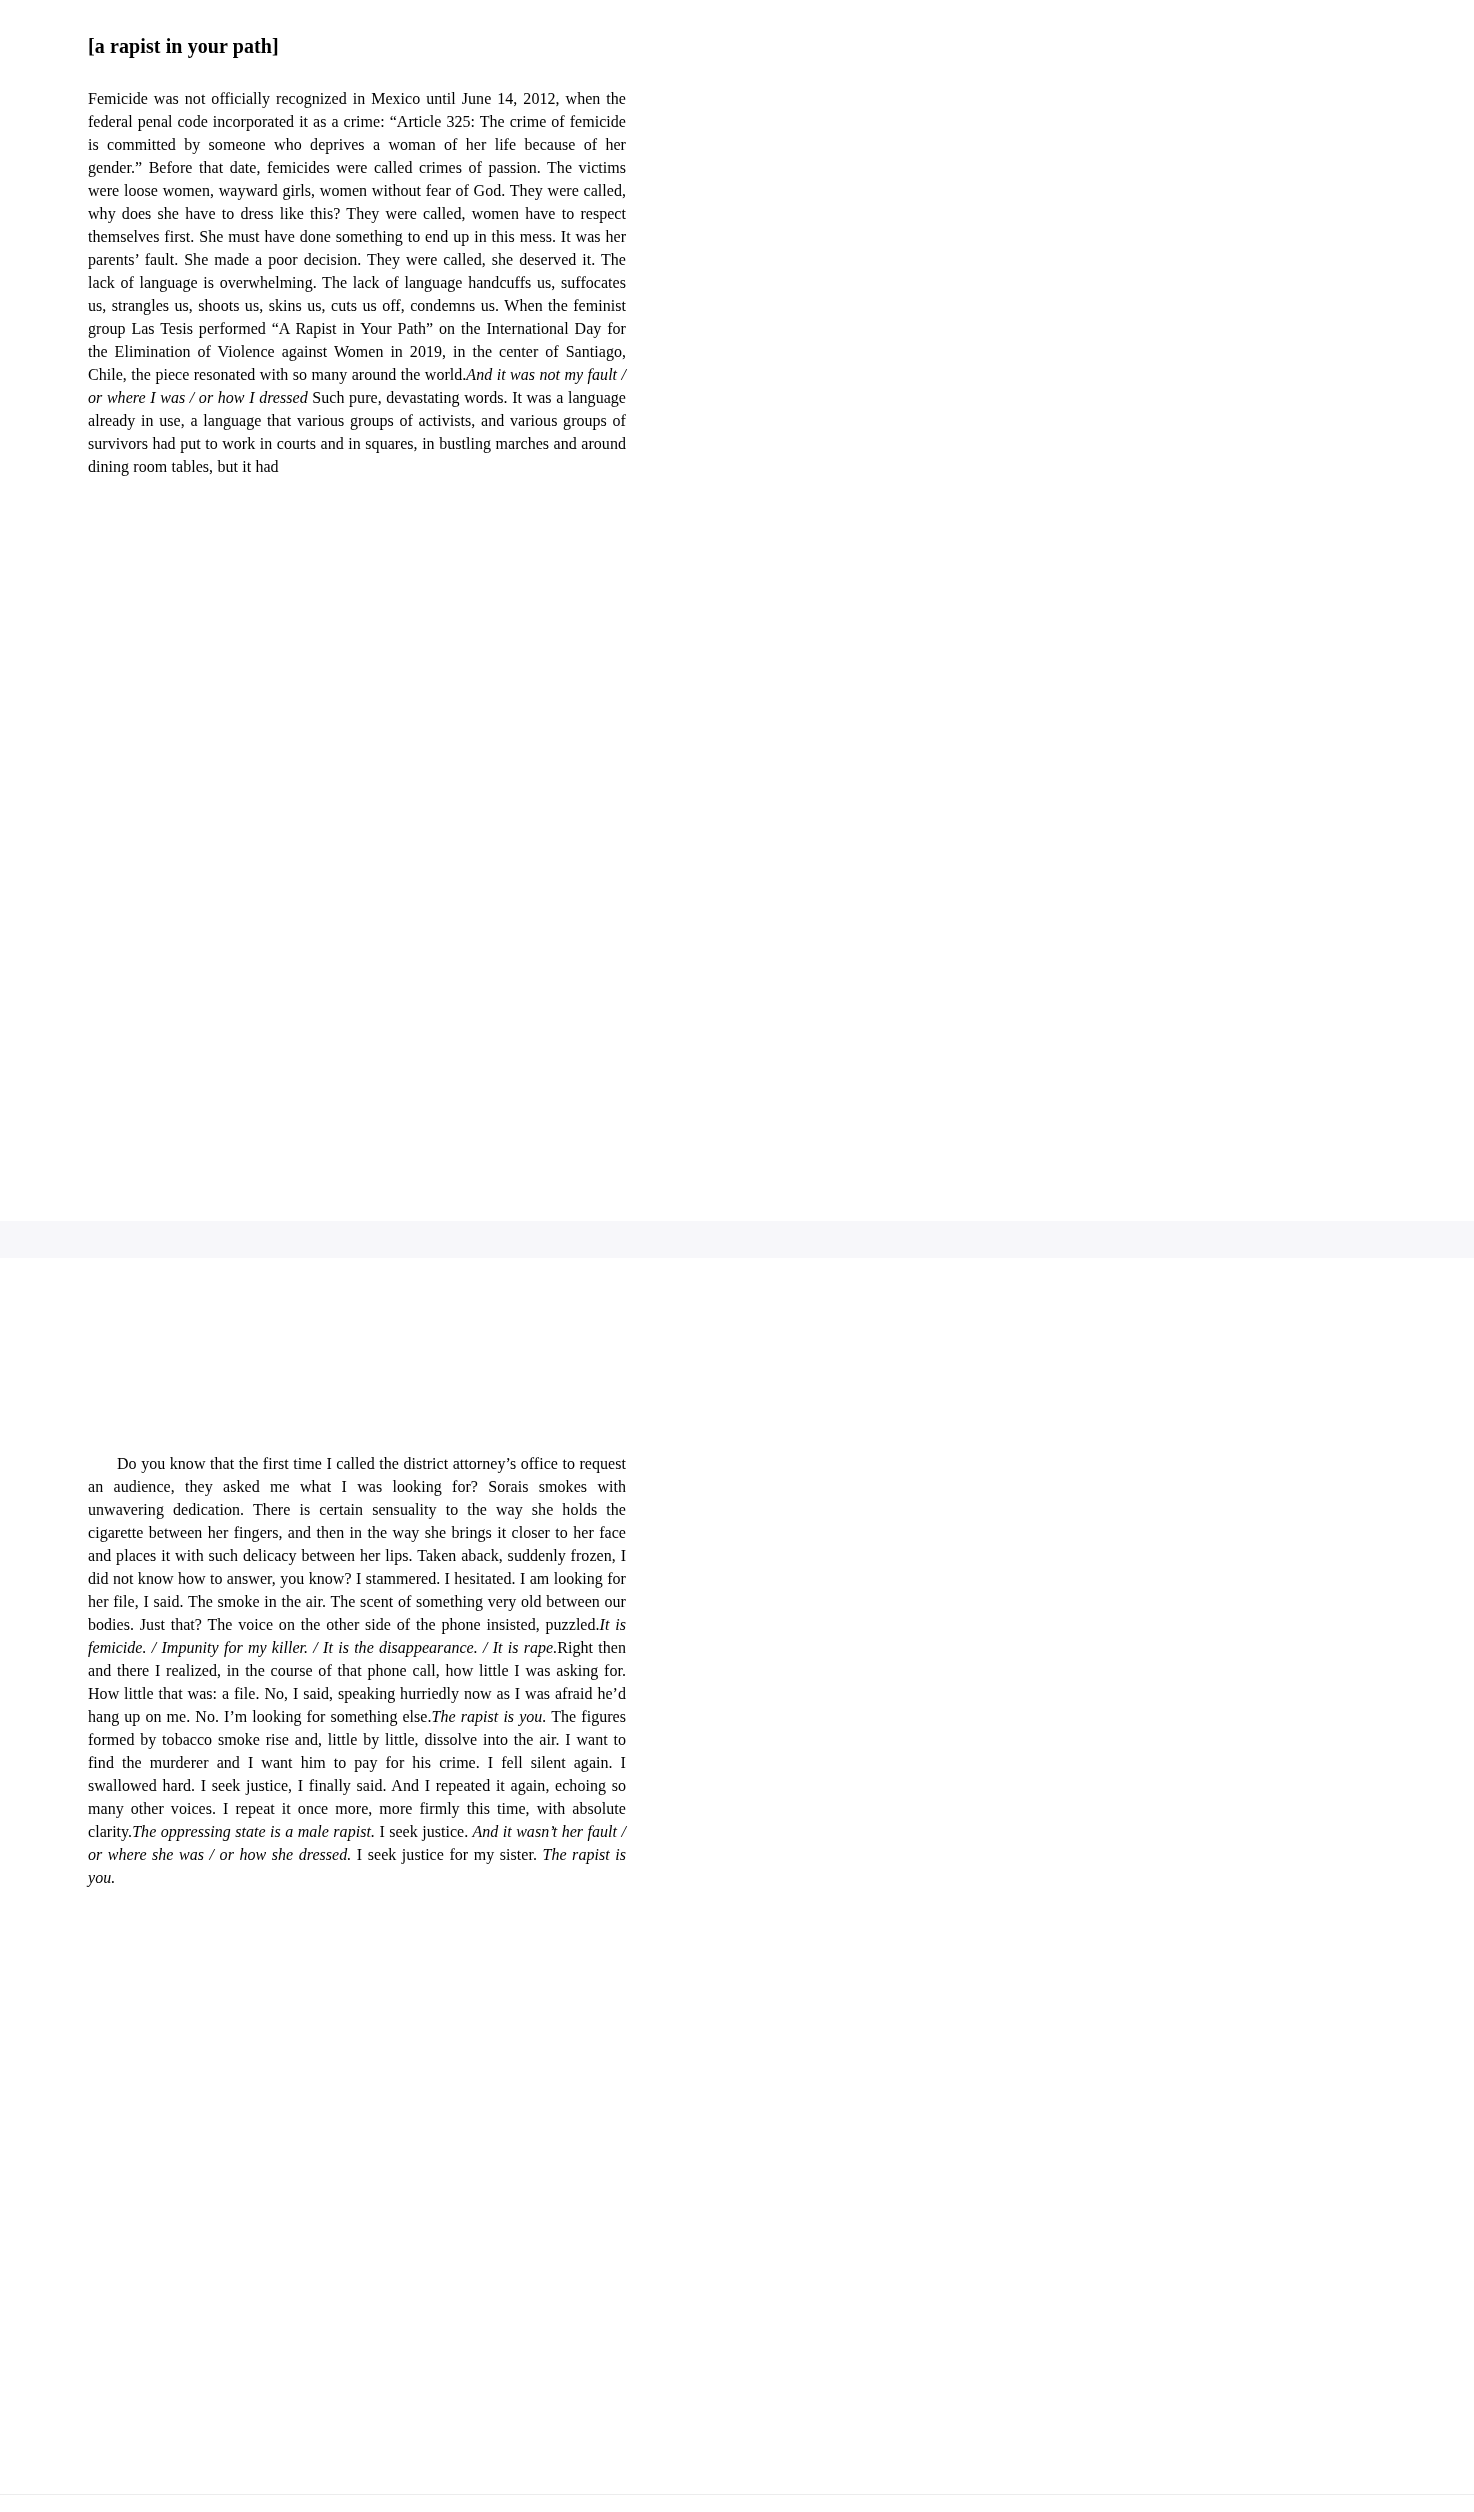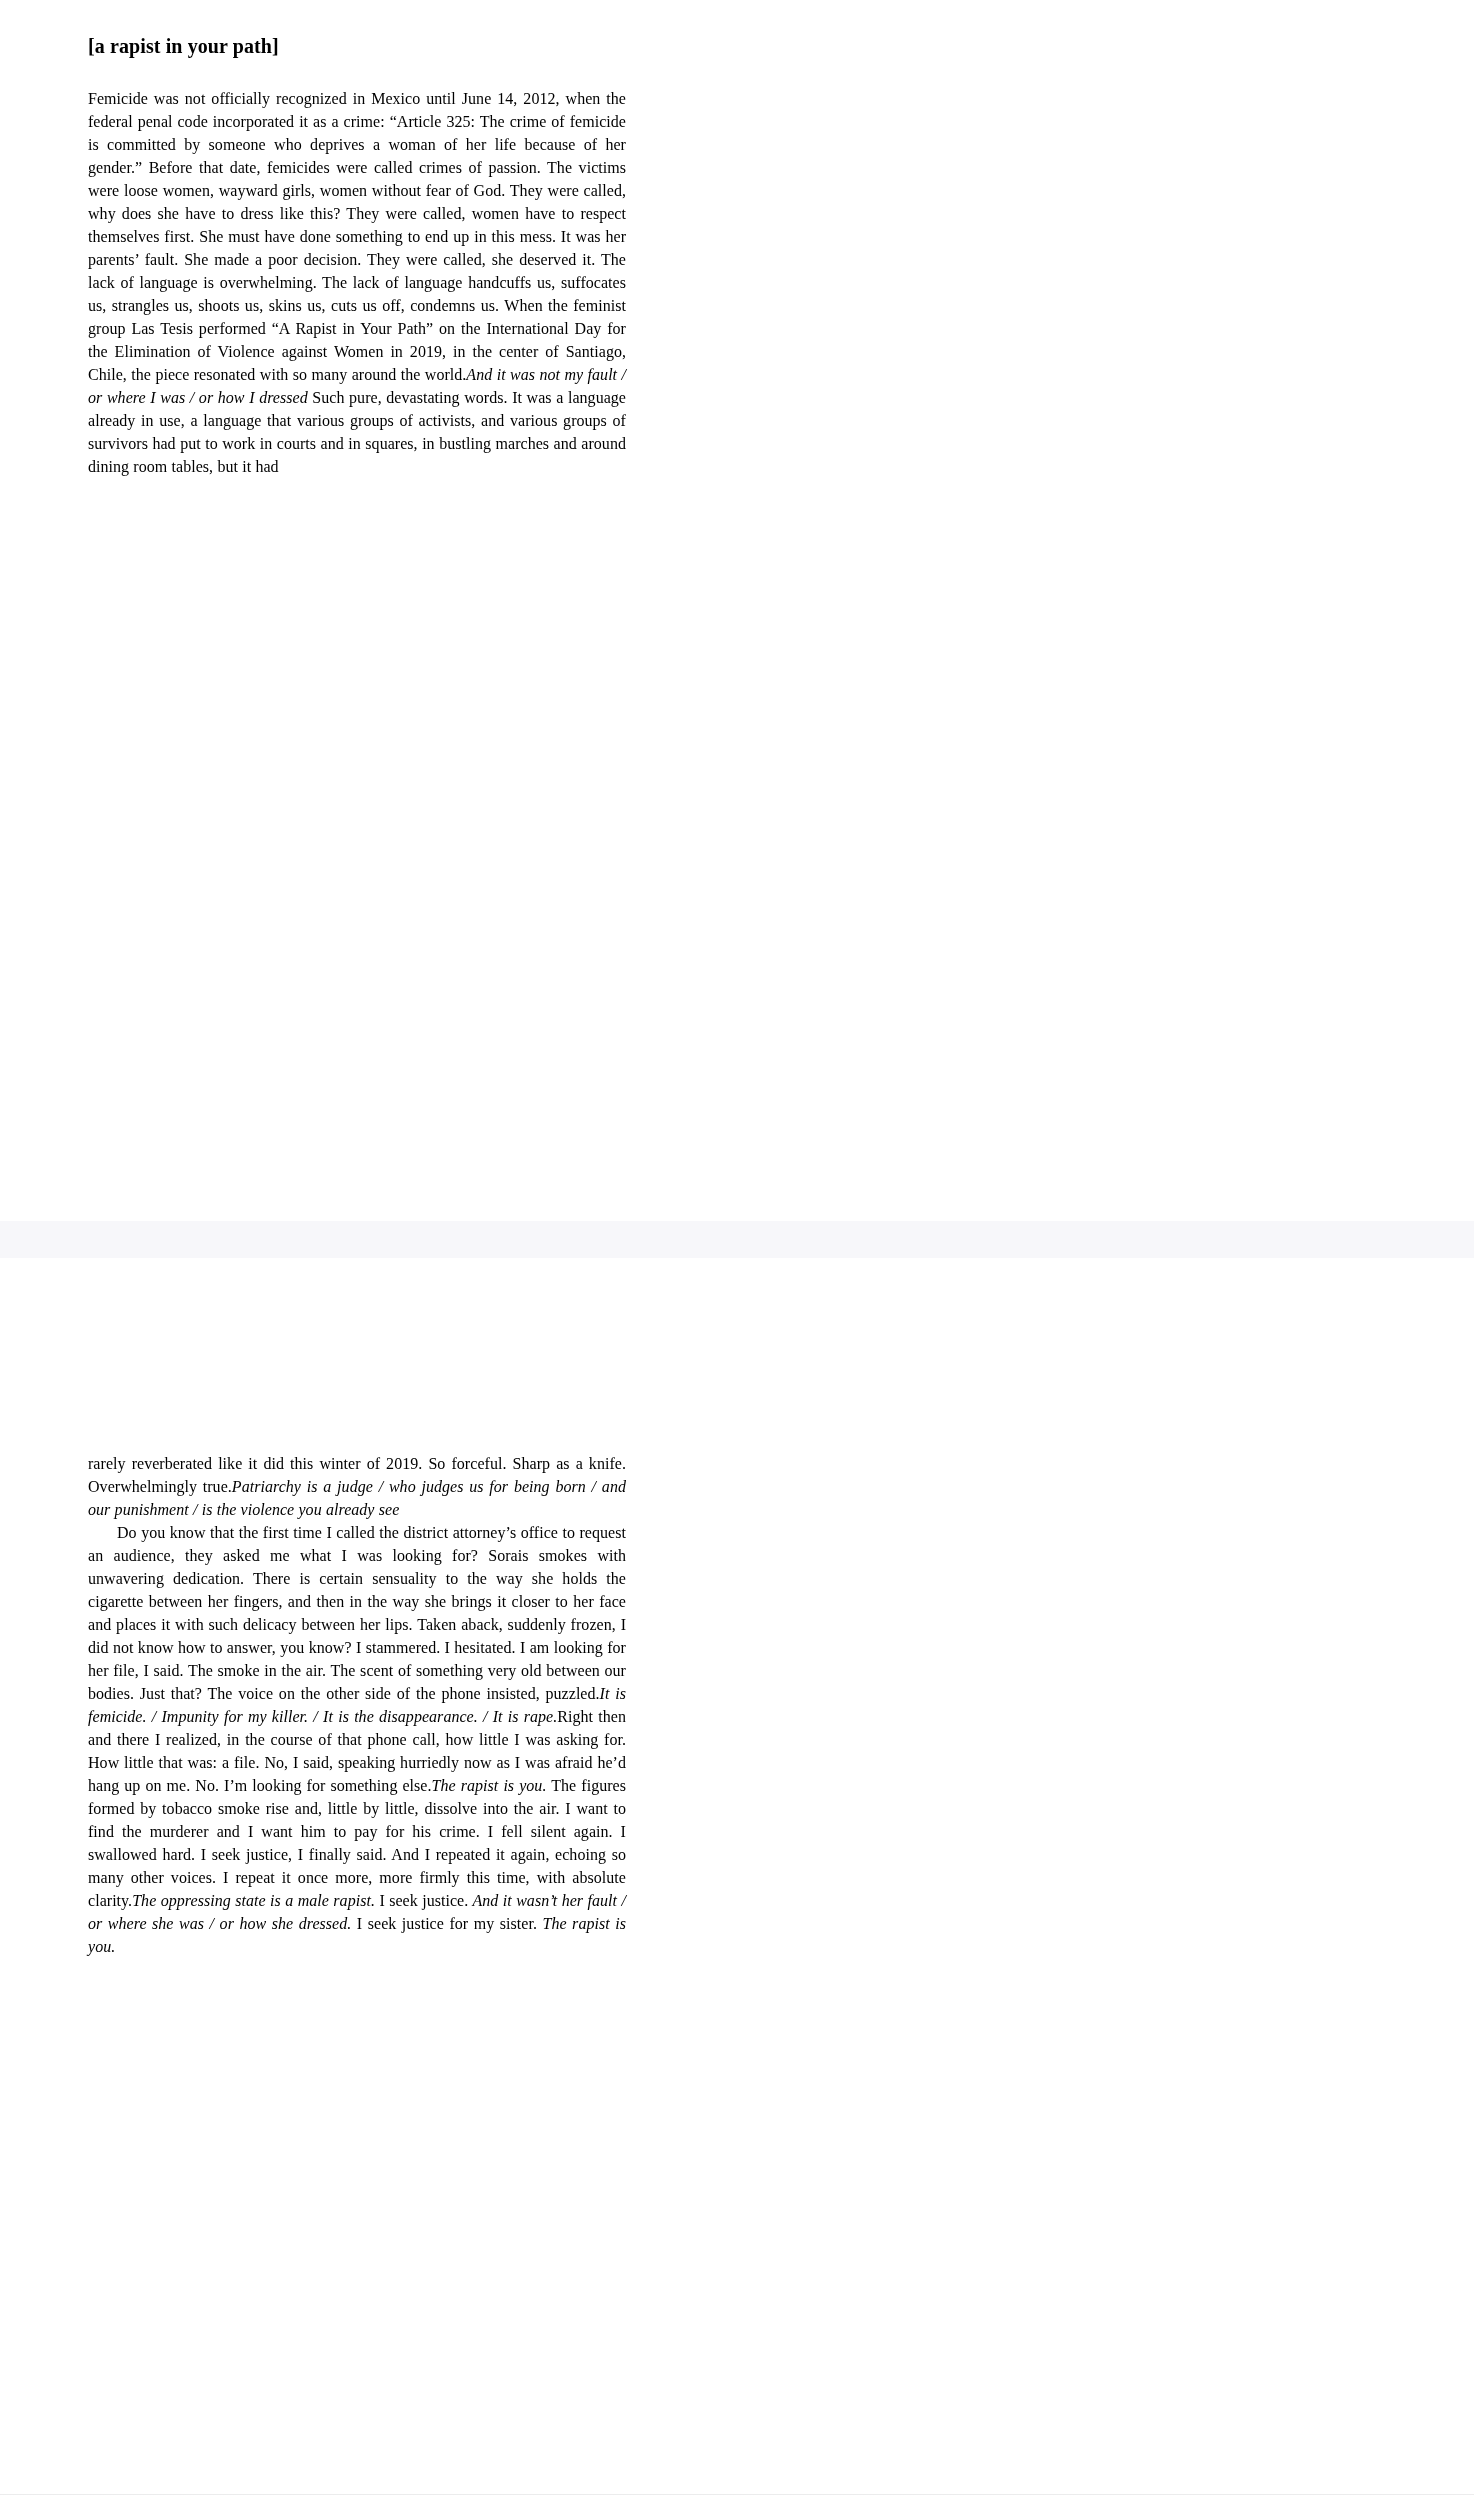--- a/index.html
+++ b/index.html
@@ -118,21 +118,20 @@
       <p class="body-text"><span>Femicide was not officially recognized in Mexico until June 14, 2012, when the federal penal code incorporated it as a crime: “Article 325: The crime of femicide is committed by someone who deprives a woman of her life because of her gender.” Before that date, femicides were called crimes of passion. The victims were loose women, wayward girls, women without fear of God. They were called, why does she have to dress like this? They were called, women have to respect themselves first. She must have done something to end up in this mess. It was her parents’ fault. She made a poor decision. They were called, she deserved it. The lack of language is overwhelming. The lack of language handcuffs us, suffocates us, strangles us, shoots us, skins us, cuts us off, condemns us. When the feminist group Las Tesis performed “A Rapist in Your Path” on the International Day for the Elimination of Violence against Women in 2019, in the center of Santiago, Chile, the piece resonated with so many around the world.</span><em class="chant">And it was not my fault / or where I was / or how I dressed</em><span> Such pure, devastating words. It was a language already in use, a language that various groups of activists, and various groups of survivors had put to work in courts and in squares, in bustling marches and around dining room tables, but it had</span></p>
 
     </div>
   </div>
 
   <div class="page-gap"></div>
 
   <div class="page page-two">
     <div class="column">
 
-      <p class="body-text"><span>rarely reverberated like it did this winter of 2019. So forceful. Sharp as a knife. Overwhelmingly true.</span><em class="chant">Patriarchy is a judge / who judges us for being born / and our punishment / is the violence you already see</em></p>
 
       <p class="body-text indented"><span>Do you know that the first time I called the district attorney’s office to request an audience, they asked me what I was looking for? Sorais smokes with unwavering dedication. There is certain sensuality to the way she holds the cigarette between her fingers, and then in the way she brings it closer to her face and places it with such delicacy between her lips. Taken aback, suddenly frozen, I did not know how to answer, you know? I stammered. I hesitated. I am looking for her file, I said. The smoke in the air. The scent of something very old between our bodies. Just that? The voice on the other side of the phone insisted, puzzled.</span><em class="chant">It is femicide. / Impunity for my killer. / It is the disappearance. / It is rape.</em><span>Right then and there I realized, in the course of that phone call, how little I was asking for. How little that was: a file. No, I said, speaking hurriedly now as I was afraid he’d hang up on me. No. I’m looking for something else.</span><em class="chant">The rapist is you.</em><span> The figures formed by tobacco smoke rise and, little by little, dissolve into the air. I want to find the murderer and I want him to pay for his crime. I fell silent again. I swallowed hard. I seek justice, I finally said. And I repeated it again, echoing so many other voices. I repeat it once more, more firmly this time, with absolute clarity.</span><em class="chant">The oppressing state is a male rapist.</em><span> I seek justice.</span><em class="chant"> And it wasn’t her fault / or where she was / or how she dressed.</em><span> I seek justice for my sister.</span><em class="chant"> The rapist is you.</em></p>
 
     </div>
   </div>
 
   <div class="bottom-edge"></div>
 
 </div>
 

